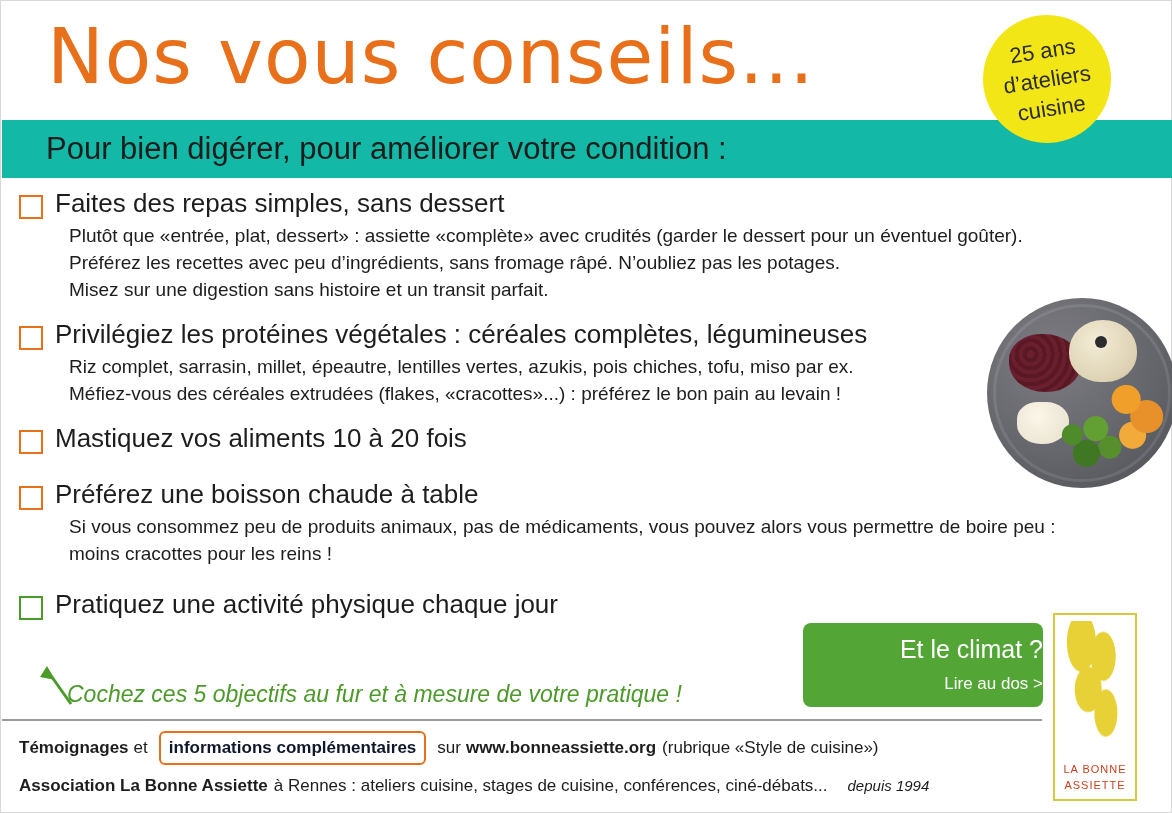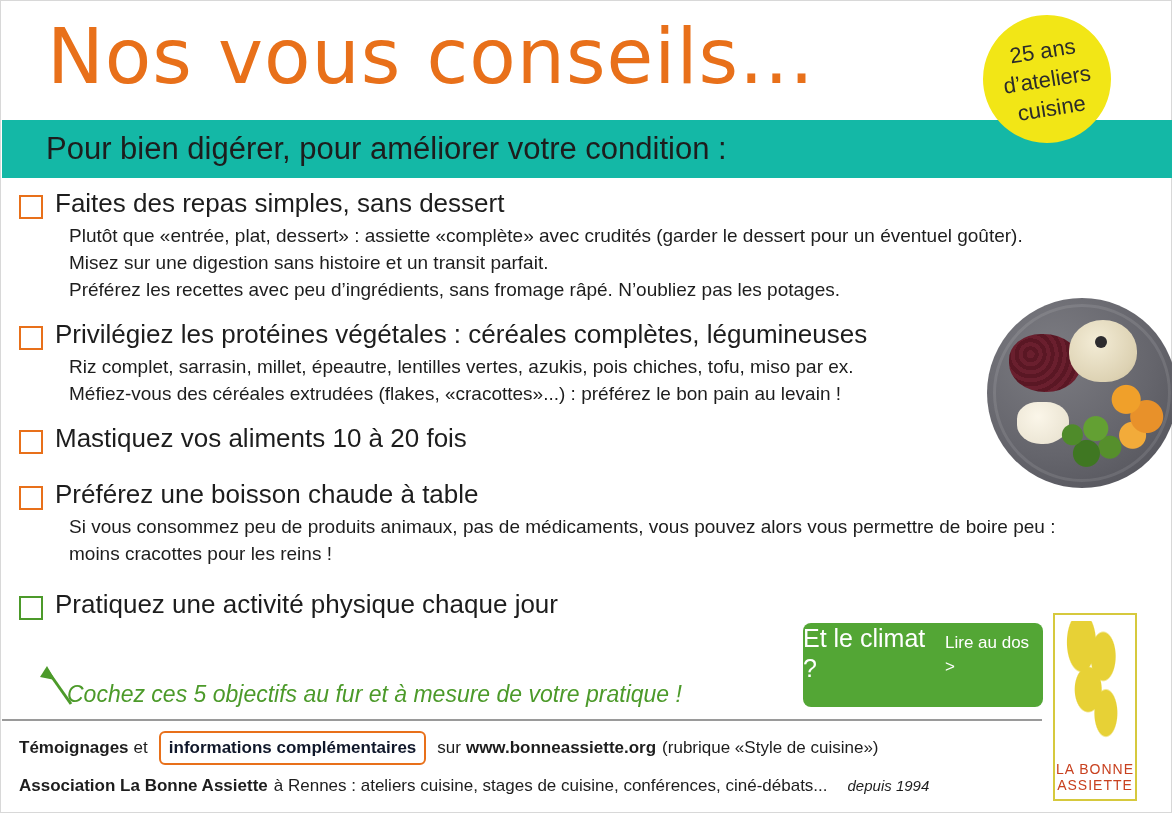--- a/index.html
+++ b/index.html
@@ -233,22 +233,22 @@
   .climate-btn {
     position: absolute;
     left: 802px;
     top: 622px;
     width: 240px;
     height: 84px;
     border-radius: 8px;
     background: #53a635;
     color: #ffffff;
     display: flex;
-    flex-direction: row;
-    align-items: flex-start;
+    flex-direction: column;
+    align-items: flex-end;
     justify-content: center;
     cursor: pointer;
   }
   .climate-main {
     font-size: 25px;
     line-height: 30px;
   }
   .climate-sub {
     font-size: 17px;
     line-height: 24px;
@@ -279,21 +279,21 @@
     height: 118px;
     background:
       radial-gradient(ellipse at 30% 18%, #e6cf2c 0 14px, transparent 15px),
       radial-gradient(ellipse at 62% 30%, #e6cf2c 0 12px, transparent 13px),
       radial-gradient(ellipse at 40% 58%, #e6cf2c 0 13px, transparent 14px),
       radial-gradient(ellipse at 66% 78%, #e6cf2c 0 11px, transparent 12px);
     opacity: 0.95;
   }
   .logo-line {
     position: relative;
-    font-size: 14px;
+    font-size: 11px;
     letter-spacing: 1px;
     color: #c8411f;
     text-align: left;
     line-height: 16px;
   }
 
   
   .footer-rule {
     position: absolute;
     left: 1px;
@@ -364,22 +364,22 @@
 
   <div class="content">
 
     <div class="advice sp-1">
       <div class="advice-head">
         <div class="checkbox"></div>
         <div class="advice-title">Faites des repas simples, sans dessert</div>
       </div>
       <div class="advice-lines">
         <div>Plutôt que «entrée, plat, dessert» : assiette «complète» avec crudités (garder le dessert pour un éventuel goûter).</div>
+        <div>Préférez les recettes avec peu d’ingrédients, sans fromage râpé. N’oubliez pas les potages.</div>
         <div>Misez sur une digestion sans histoire et un transit parfait.</div>
-        <div>Préférez les recettes avec peu d’ingrédients, sans fromage râpé. N’oubliez pas les potages.</div>
       </div>
     </div>
 
     <div class="advice sp-1">
       <div class="advice-head">
         <div class="checkbox"></div>
         <div class="advice-title">Privilégiez les protéines végétales : céréales complètes, légumineuses</div>
       </div>
       <div class="advice-lines">
         <div>Riz complet, sarrasin, millet, épeautre, lentilles vertes, azukis, pois chiches, tofu, miso par ex.</div>

